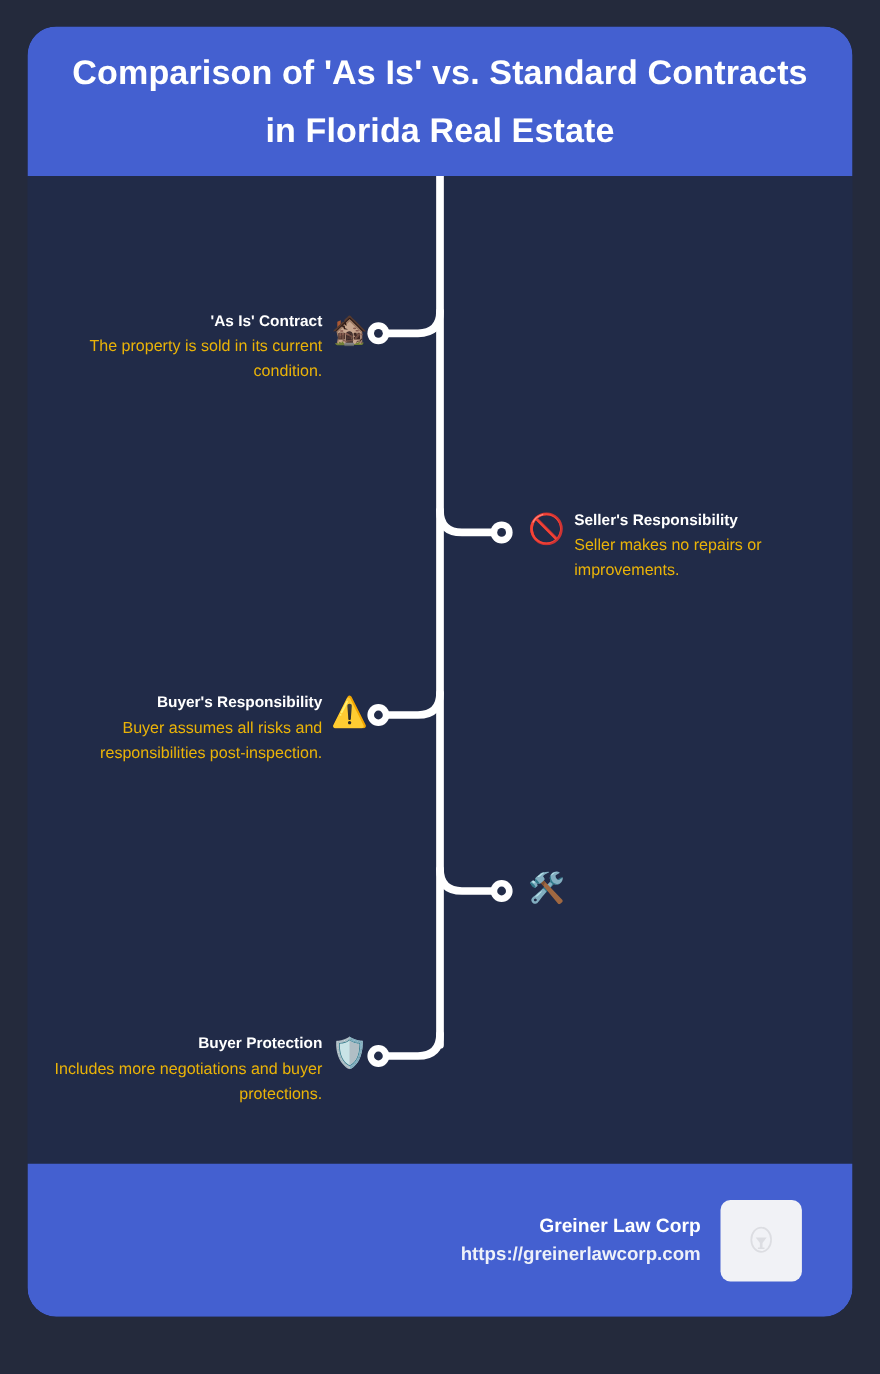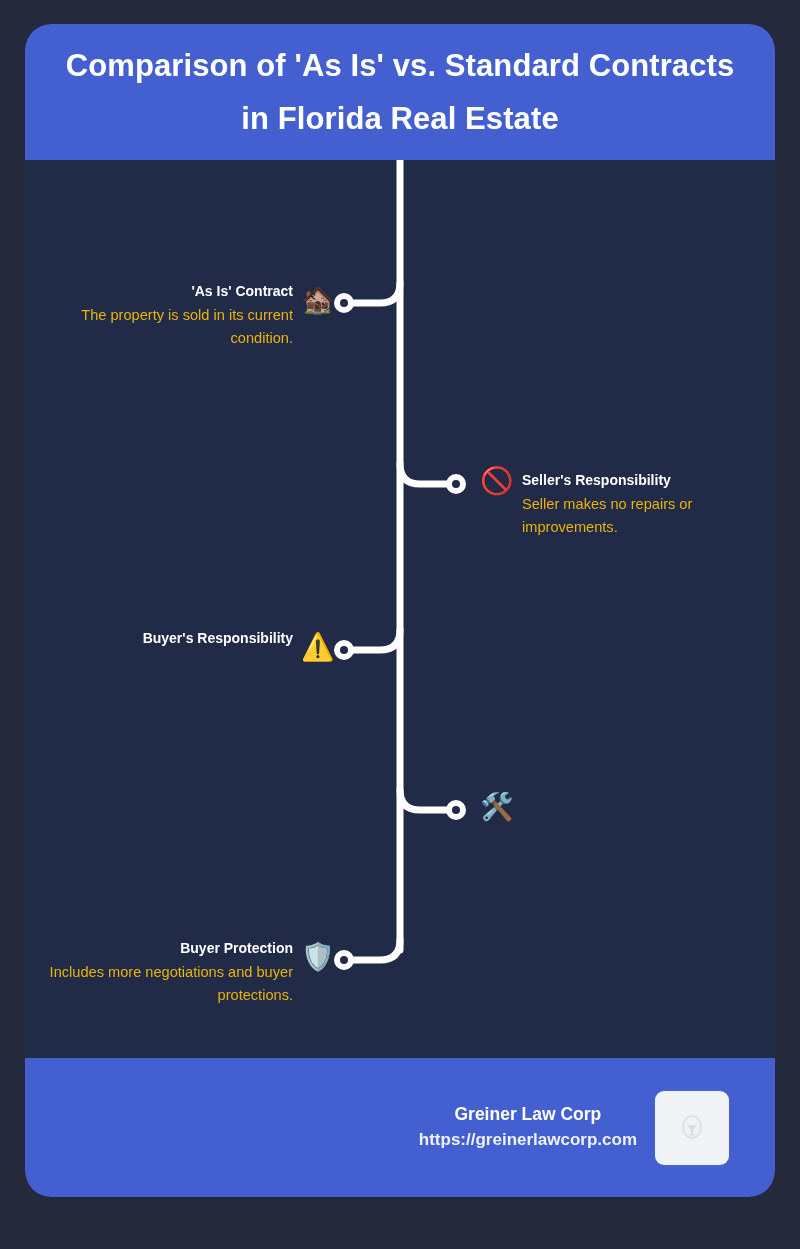--- a/index.html
+++ b/index.html
@@ -89,21 +89,21 @@
     display: flex;
     align-items: center;
     justify-content: center;
     flex: 0 0 34px;
   }
   .timeline-row.left .row-icon { order: 2; margin-left: 8px; margin-top: 1px; }
   .timeline-row.right .row-icon { order: 0; margin-right: 8px; margin-top: 1px; }
 
   .row-text { order: 1; }
   .timeline-row.left .row-text { max-width: 250px; }
-  .timeline-row.right .row-text { max-width: 248px; margin-top: 8px; }
+  .timeline-row.right .row-text { max-width: 248px; }
 
   .row-title {
     color: #ffffff;
     font-size: 14px;
     font-weight: bold;
     line-height: 1.3;
     margin: 0 0 4px 0;
     white-space: nowrap;
   }
   .row-desc {
@@ -122,21 +122,21 @@
     width: 750px;
     height: 139px;
     background: #4460d0;
     border-radius: 0 0 26px 26px;
     display: flex;
     align-items: center;
     justify-content: flex-end;
     padding-right: 46px;
   }
   #footer-text {
-    text-align: center;
+    text-align: right;
     margin-right: 18px;
     margin-left: 12px;
   }
   #footer-brand {
     color: #ffffff;
     font-size: 17.5px;
     font-weight: bold;
     line-height: 1.45;
     margin: 0;
   }
@@ -213,20 +213,21 @@
       <div class="row-text">
         <p class="row-title">Seller's Responsibility</p>
         <p class="row-desc">Seller makes no repairs or improvements.</p>
       </div>
     </div>
 
     <div class="timeline-row left" style="top:469px;">
       <div class="row-icon">⚠️</div>
       <div class="row-text">
         <p class="row-title">Buyer's Responsibility</p>
+        <p class="row-desc">Buyer assumes all risks and responsibilities post-inspection.</p>
       </div>
     </div>
 
     <div class="timeline-row right" style="top:629px;">
       <div class="row-icon">🛠️</div>
     </div>
 
     <div class="timeline-row left" style="top:779px;">
       <div class="row-icon">🛡️</div>
       <div class="row-text">

